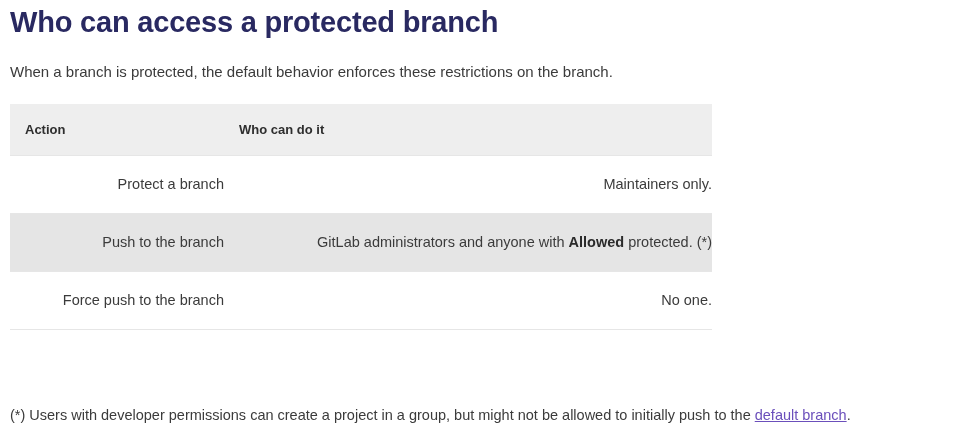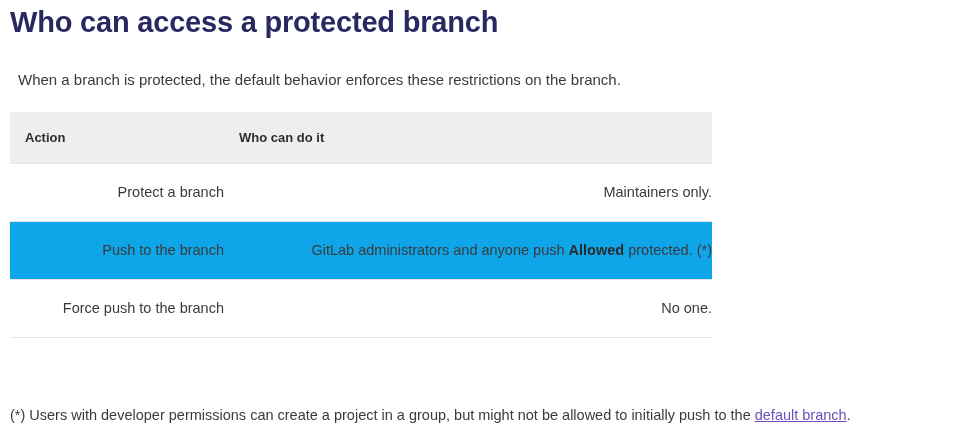--- a/index.html
+++ b/index.html
@@ -28,21 +28,21 @@
     margin: 0;
     padding-top: 4px;
     font-size: 29px;
     line-height: 36px;
     font-weight: bold;
     letter-spacing: -0.2px;
     color: #292961;
   }
 
   .intro {
-    margin: 8px;
+    margin: 0;
     padding-top: 22px;
     font-size: 15px;
     line-height: 20px;
     color: #3b3b3b;
   }
 
   .access-table {
     margin-top: 22px;
     width: 702px;
     border-collapse: collapse;
@@ -67,21 +67,21 @@
     padding: 19px 0 19px 15px;
     border-top: 1px solid #e6e6e6;
     border-bottom: 1px solid #e6e6e6;
     color: #3b3b3b;
     vertical-align: middle;
     line-height: 19px;
     text-align: right;
   }
 
   .access-table tbody tr.stripe td {
-    background: #0ea5e9;
+    background: #e5e5e5;
   }
   .access-table tbody tr.plain td {
     background: #ffffff;
   }
 
   .access-table tbody td b { font-weight: bold; color: #2b2b2b; }
 
   .footnote {
     position: absolute;
     left: 10px;
@@ -118,21 +118,21 @@
         <th>Who can do it</th>
       </tr>
     </thead>
     <tbody>
       <tr class="plain">
         <td>Protect a branch</td>
         <td><span>Maintainers only.</span><b></b><span></span></td>
       </tr>
       <tr class="stripe">
         <td>Push to the branch</td>
-        <td><span>GitLab administrators and anyone push </span><b>Allowed</b><span> protected. (*)</span></td>
+        <td><span>GitLab administrators and anyone with </span><b>Allowed</b><span> protected. (*)</span></td>
       </tr>
       <tr class="plain">
         <td>Force push to the branch</td>
         <td><span>No one.</span><b></b><span></span></td>
       </tr>
     </tbody>
   </table>
 
   <p class="footnote"><span>(*) Users with developer permissions can create a project in a group, but might not be allowed to initially push to the </span><a href="#">default branch</a><span>.</span></p>
 

